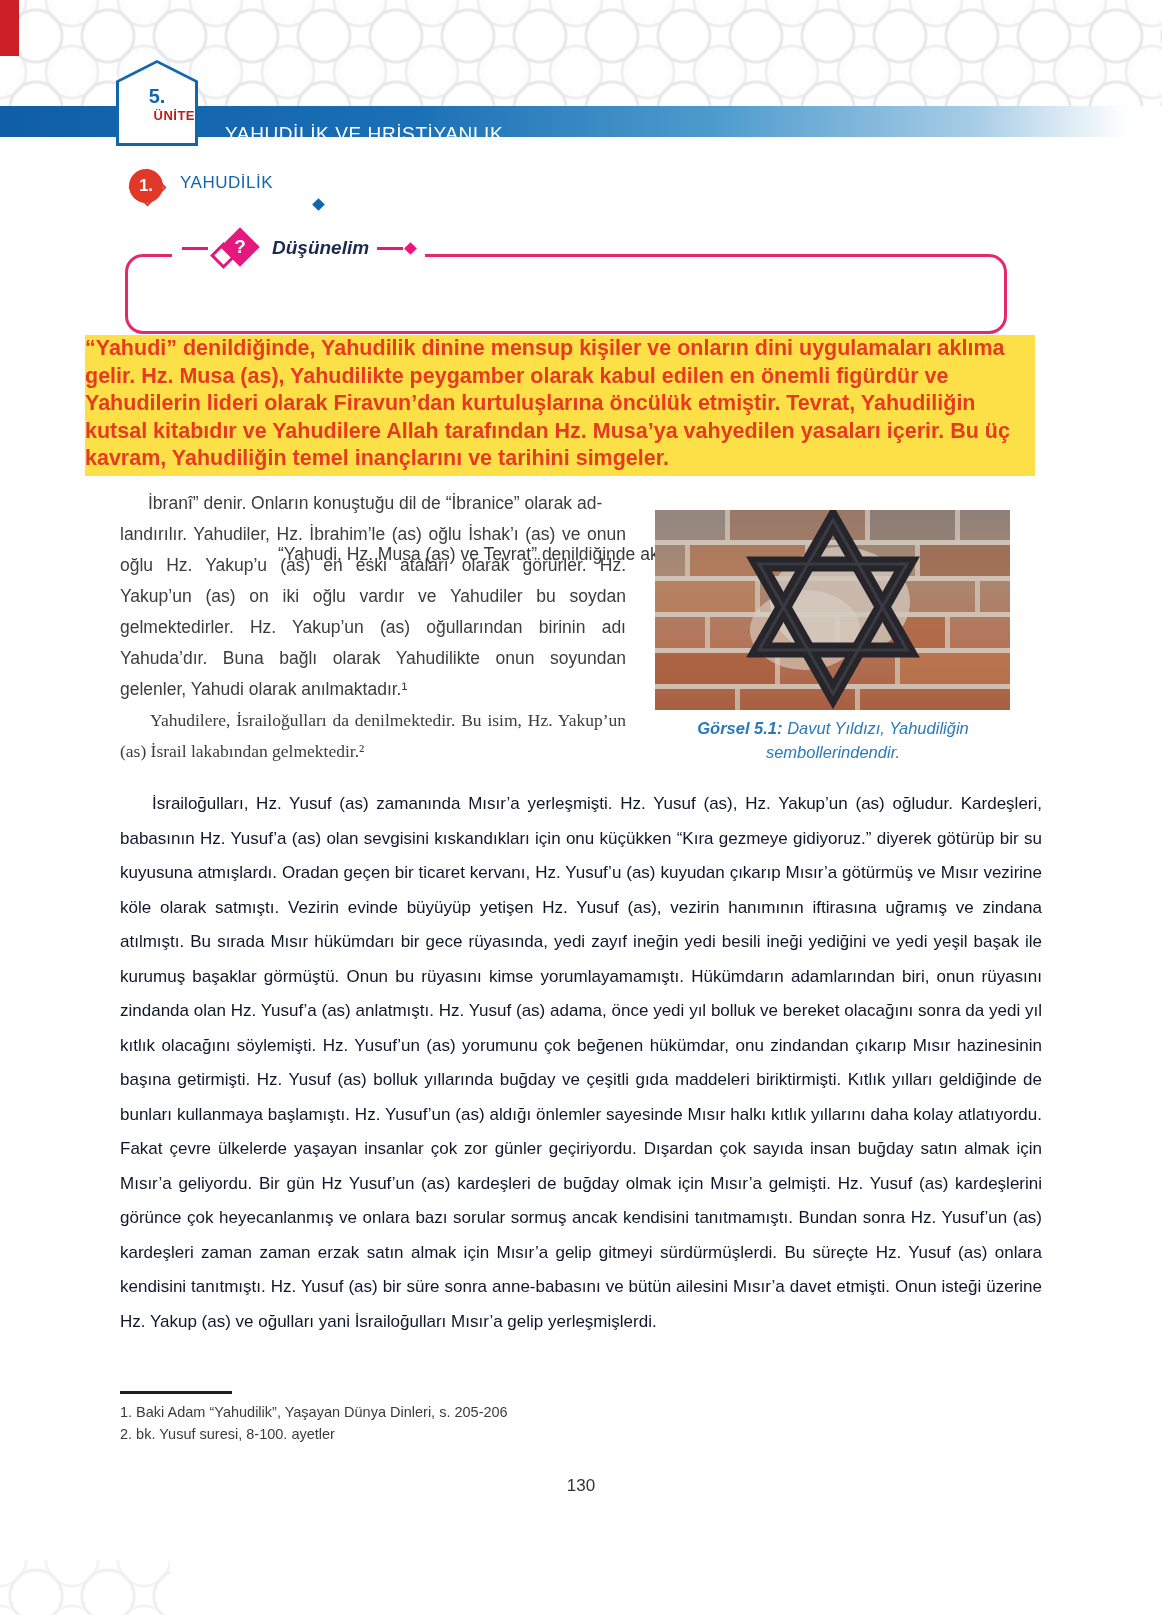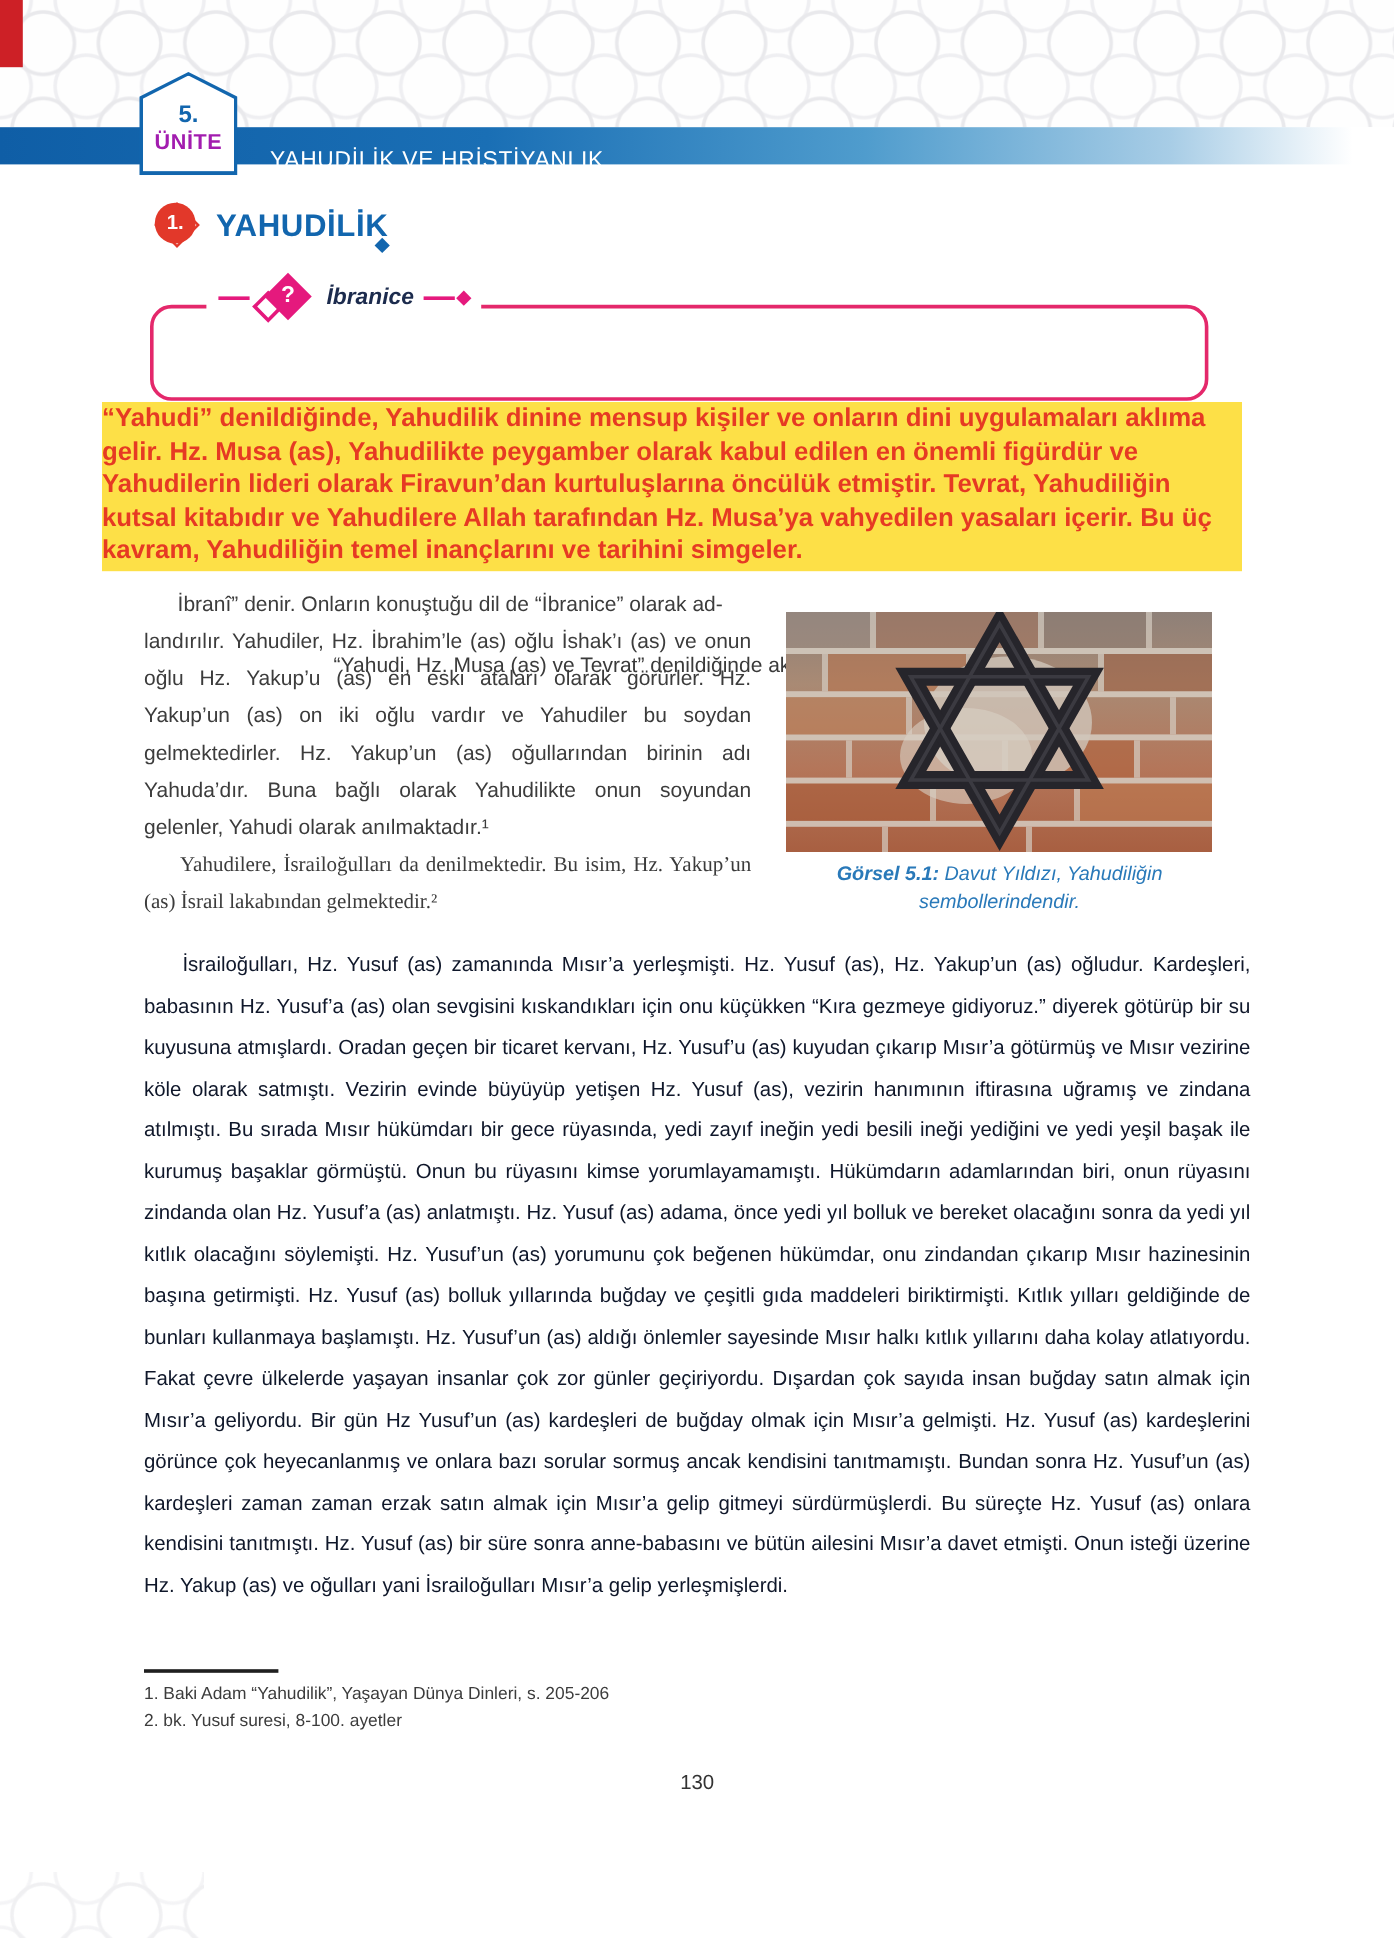--- a/index.html
+++ b/index.html
@@ -39,29 +39,29 @@
     font-weight:normal; font-size:19px; letter-spacing:.6px;margin-top:12px;
   }
 
   
   .unit-badge { position:absolute; left:116px; top:60px; width:82px; height:86px; z-index:3; }
   .unit-badge .outer { position:absolute; inset:0; background:#1266ae;
     clip-path:polygon(50% 0,100% 24%,100% 100%,0 100%,0 24%); }
   .unit-badge .inner { position:absolute; inset:3px; background:#ffffff; text-align:center;
     clip-path:polygon(50% 0,100% 24%,100% 100%,0 100%,0 24%); }
   .unit-number { margin-top:22px; font-size:20px; font-weight:bold; color:#1266ae; }
-  .unit-label  { font-size:18px; font-weight:bold; color:#a21caf; letter-spacing:.5px; }
+  .unit-label  { font-size:13px; font-weight:bold; color:#b91c1c; letter-spacing:.5px;text-align:right; }
 
   
   .section-diamond-outline { position:absolute; left:134px; top:174px; width:23px; height:23px;
     border:2px solid #e2382a; transform:rotate(45deg); z-index:1; }
   .section-circle { position:absolute; left:129px; top:169px; width:34px; height:34px;
     background:#e2382a; border-radius:50%; color:#fff; font-weight:bold; font-size:17px;
     text-align:center; line-height:34px; z-index:2; }
-  .section-title { position:absolute; left:180px; top:173px; font-size:26px; font-weight:bold;
+  .section-title { position:absolute; left:180px; top:173px; font-size:17px; font-weight:normal;
     color:#1266ae; letter-spacing:.5px; z-index:2; }
   .section-small-diamond { position:absolute; left:314px; top:200px; width:9px; height:9px;
     background:#1266ae; transform:rotate(45deg); z-index:2; }
 
   
   .think-box { position:absolute; left:125px; top:254px; width:876px; height:74px;
     border:3px solid #e4286b; border-radius:18px; z-index:1; background:#fff; }
   .think-question { position:absolute; left:150px; top:287px; font-size:17.5px; color:#3a3a3a; z-index:2; }
   .think-label { position:absolute; left:172px; top:224px; height:48px; background:#ffffff;
     padding:0 10px; display:flex; align-items:center; z-index:3; }
@@ -131,21 +131,21 @@
   <div class="think-box">
     <div class="think-question">“Yahudi, Hz. Musa (as) ve Tevrat” denildiğinde aklınıza neler geliyor?</div>
   </div>
   <div class="think-label">
     <span class="dash"></span>
     <span class="qm-icon">
       <span class="qm-outline"></span>
       <span class="qm-main"></span>
       <span class="qm-q">?</span>
     </span>
-    <span class="think-label-text">İbranice</span>
+    <span class="think-label-text">Düşünelim</span>
     <span class="dash"></span>
     <span class="small-diamond"></span>
   </div>
 
   <div class="answer-overlay">“Yahudi” denildiğinde, Yahudilik dinine mensup kişiler ve onların dini uygulamaları aklıma gelir. Hz. Musa (as), Yahudilikte peygamber olarak kabul edilen en önemli figürdür ve Yahudilerin lideri olarak Firavun’dan kurtuluşlarına öncülük etmiştir. Tevrat, Yahudiliğin kutsal kitabıdır ve Yahudilere Allah tarafından Hz. Musa’ya vahyedilen yasaları içerir. Bu üç kavram, Yahudiliğin temel inançlarını ve tarihini simgeler.</div>
 
   <div class="left-column">
     <div class="clipped-line">İbranî” denir. Onların konuştuğu dil de “İbranice” olarak ad-</div>
     <div class="para1">landırılır. Yahudiler, Hz. İbrahim’le (as) oğlu İshak’ı (as) ve onun oğlu Hz. Yakup’u (as) en eski ataları olarak görürler. Hz. Yakup’un (as) on iki oğlu vardır ve Yahudiler bu soydan gelmektedirler. Hz. Yakup’un (as) oğullarından birinin adı Yahuda’dır. Buna bağlı olarak Yahudilikte onun soyundan gelenler, Yahudi olarak anılmaktadır.¹</div>
     <div class="para2">Yahudilere, İsrailoğulları da denilmektedir. Bu isim, Hz. Yakup’un (as) İsrail lakabından gelmektedir.²</div>

